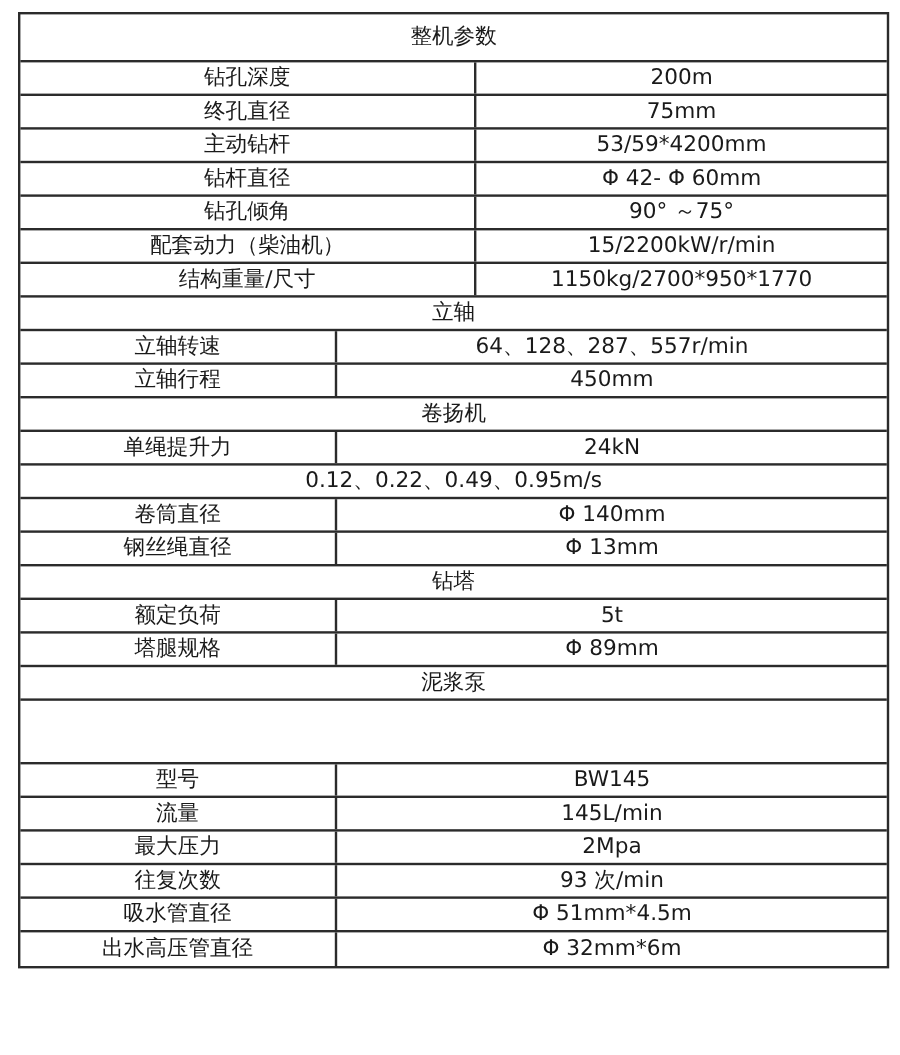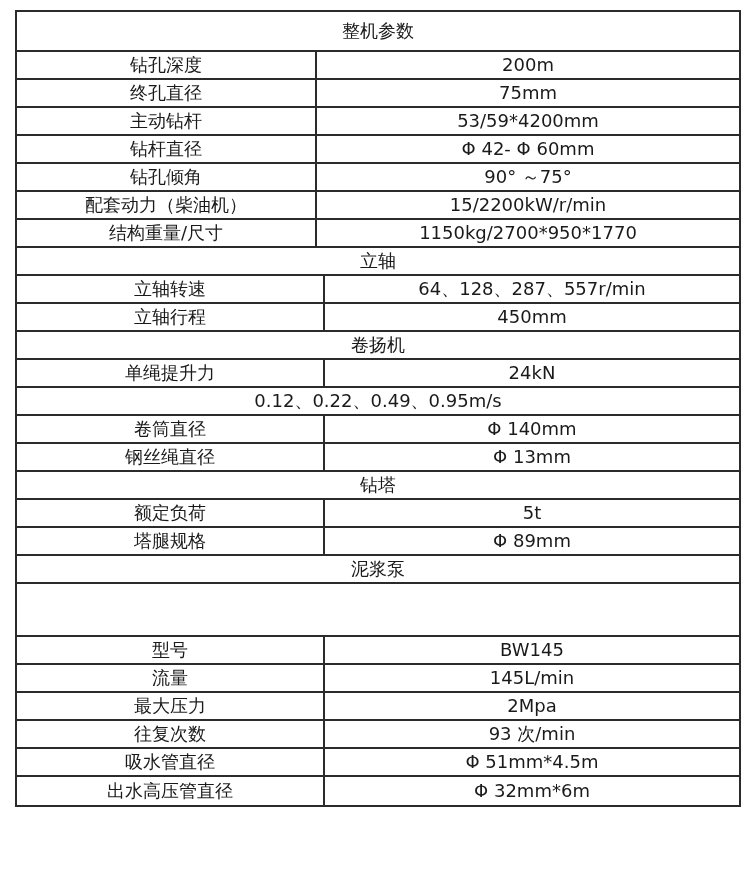--- a/index.html
+++ b/index.html
@@ -31,30 +31,30 @@
   }
   .row:last-child { border-bottom: none; }
   .header-row {
     justify-content: center;
     align-items: center;
     font-size: 18px;
   }
   .title-row { height: 40px; }
   .blank-row { height: 53px; }
   .label-cell {
-    width: 308px;
+    width: 264px;
     box-sizing: border-box;
     border-right: 2px solid #2b2b2b;
     display: flex;
     align-items: center;
     justify-content: center;
     white-space: nowrap;
     overflow: hidden;
   }
-  .label-cell.wide { width: 300px; }
+  .label-cell.wide { width: 380px; }
   .value-cell {
     flex: 1;
     display: flex;
     align-items: center;
     justify-content: center;
     white-space: nowrap;
     overflow: hidden;
   }
   .header-text { text-align: center; }
 </style>

